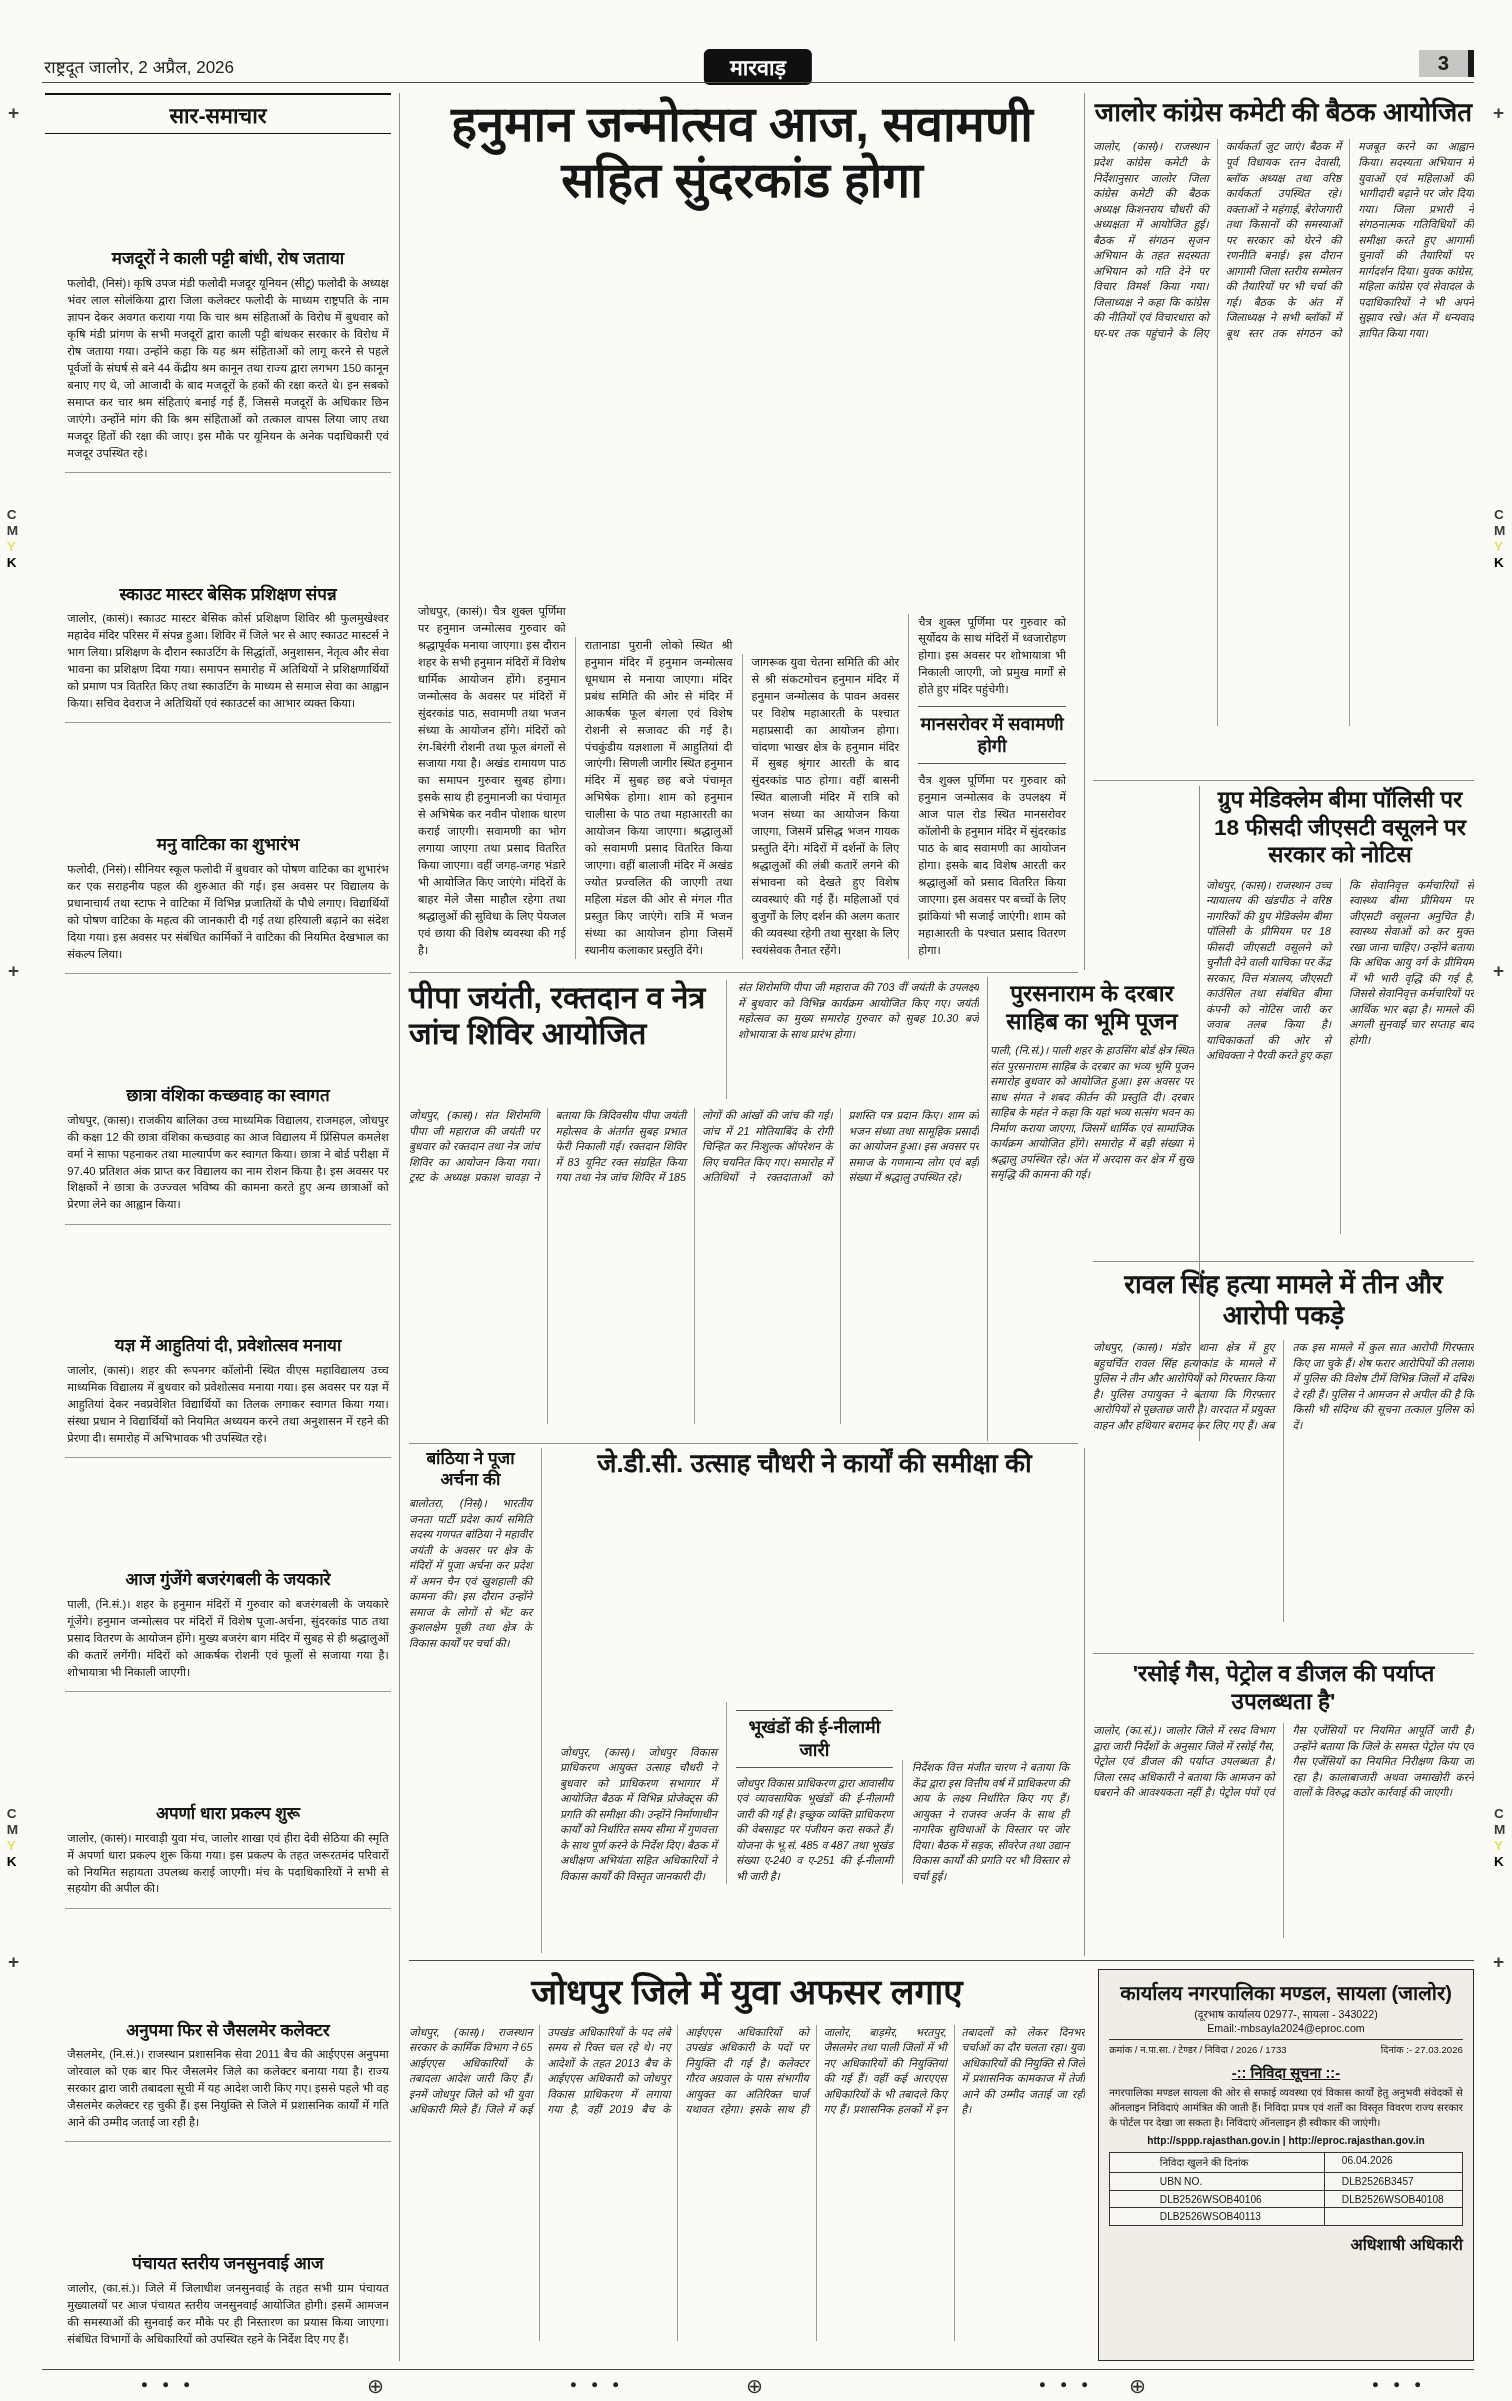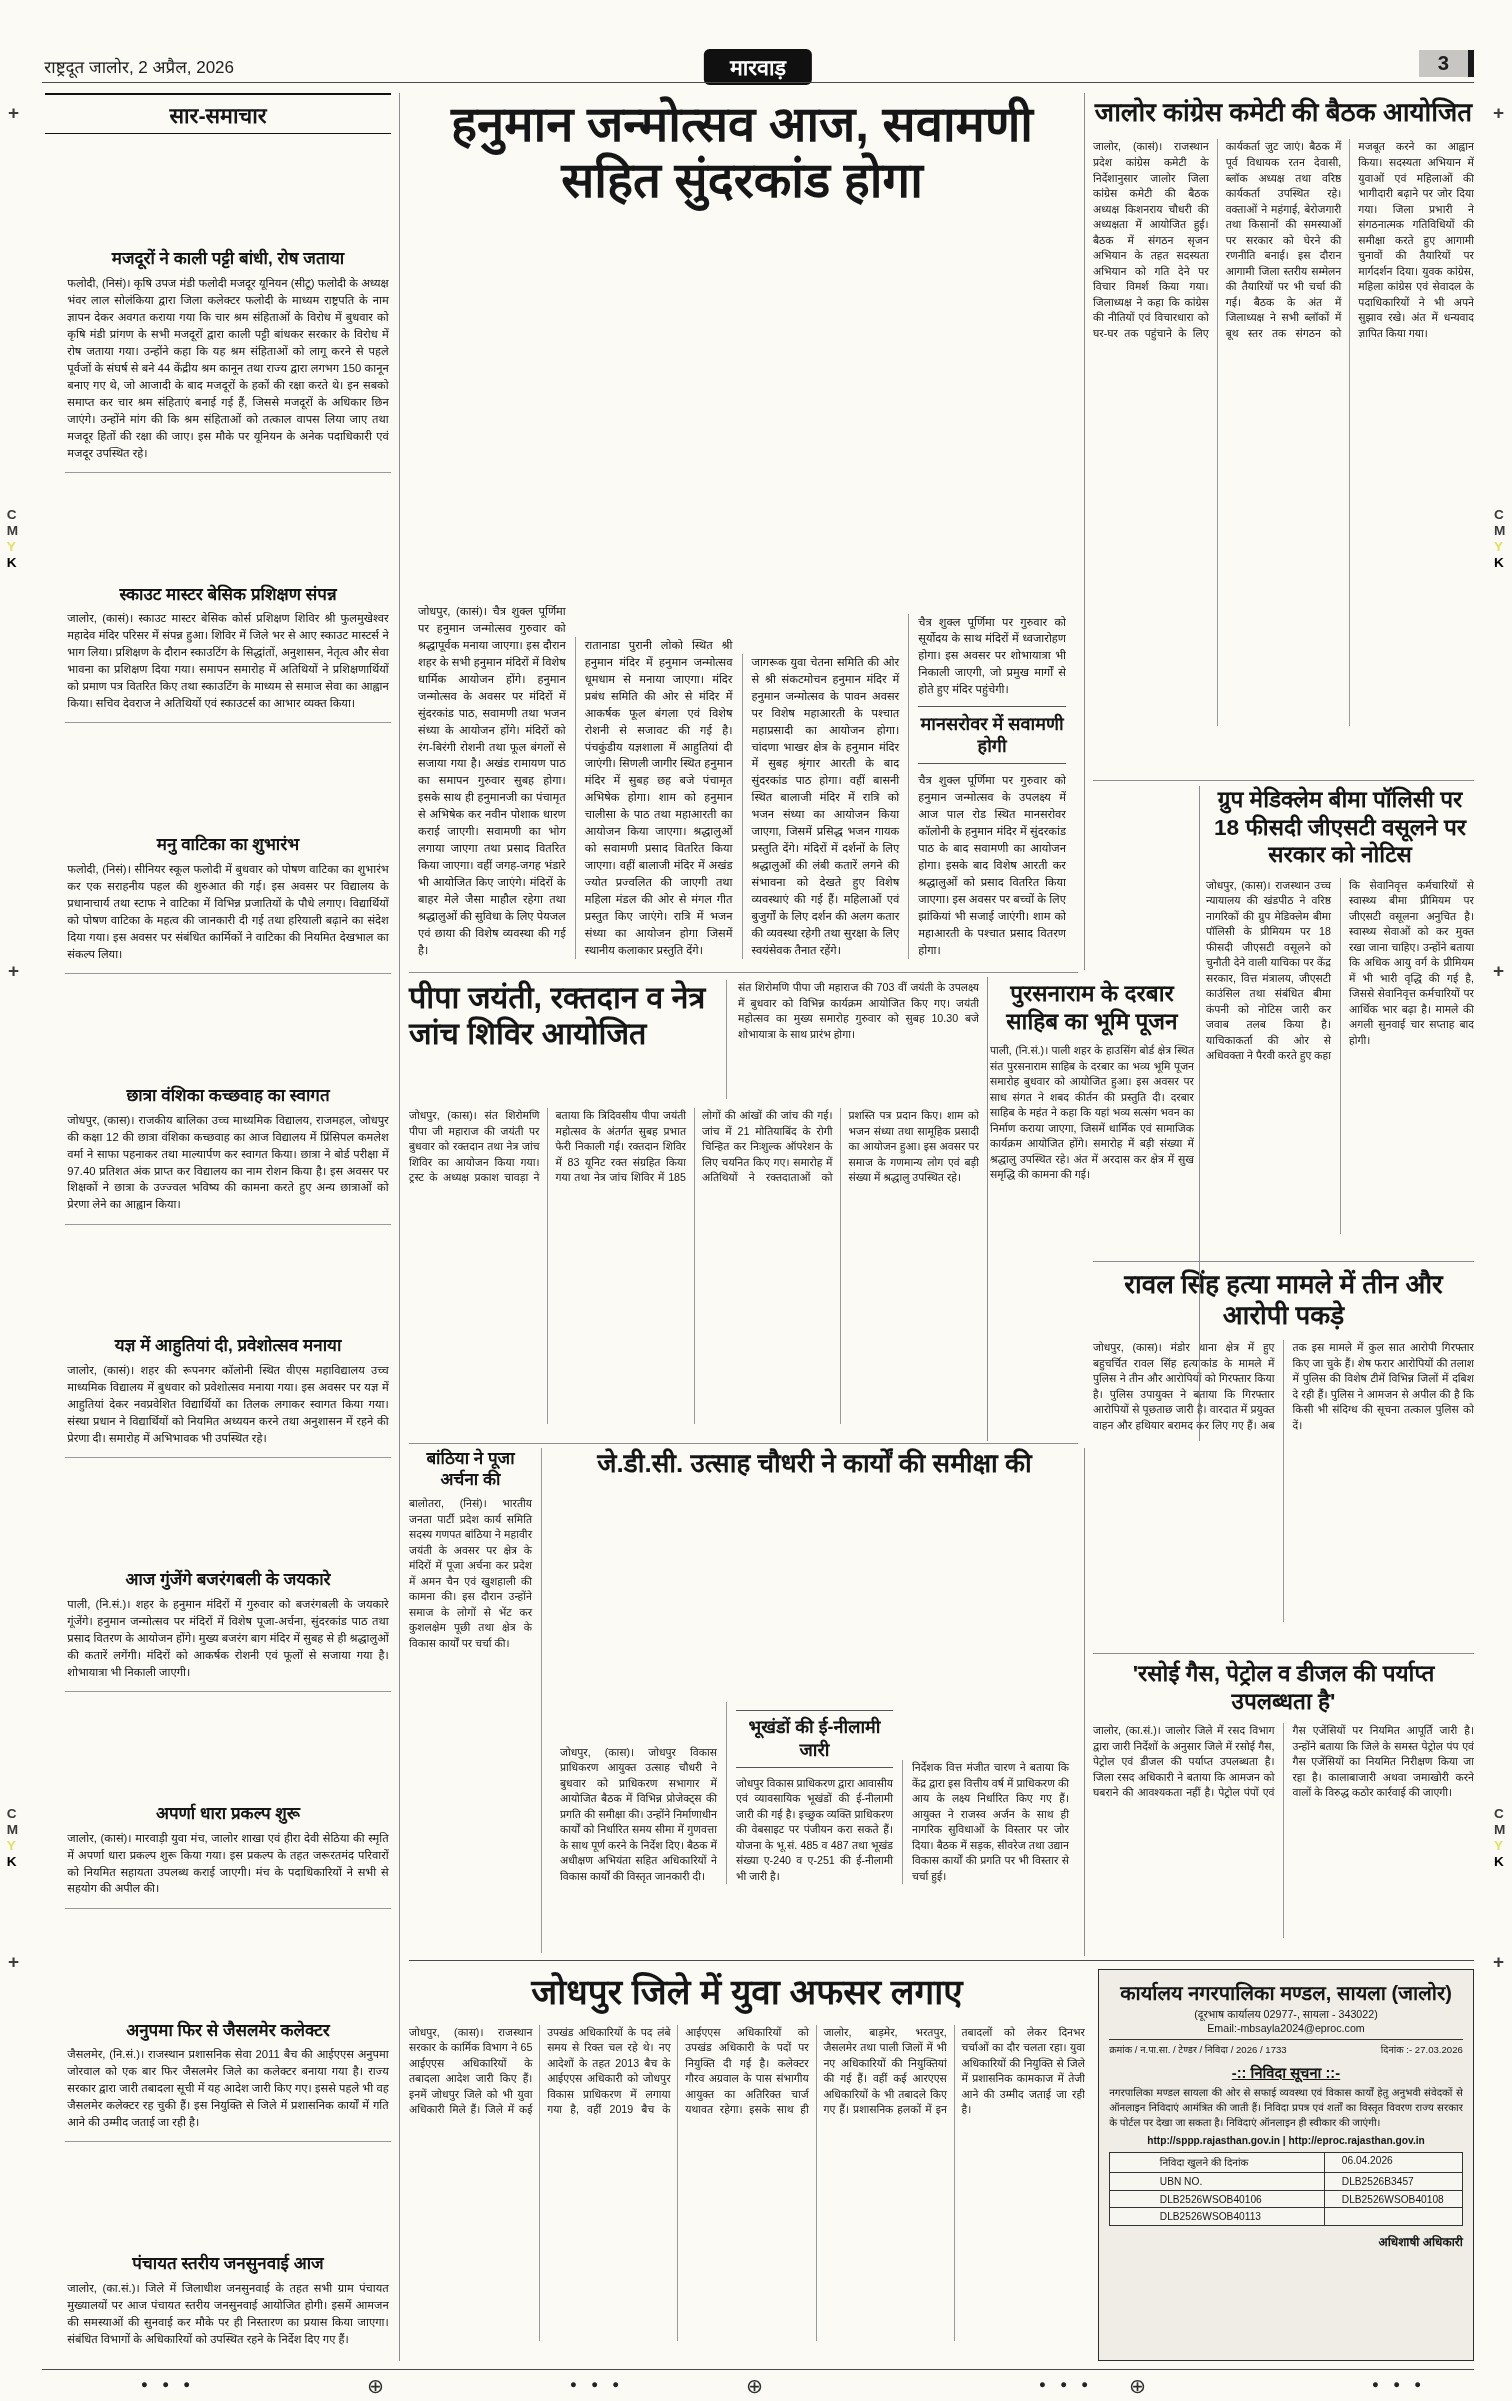--- a/index.html
+++ b/index.html
@@ -22,21 +22,21 @@
   .edition{position:absolute;left:2.3px;top:5.6px;font-size:17px;color:#222;}
   .regionbox{position:absolute;left:50%;transform:translateX(-50%);top:0;
              background:#101010;color:#fff;font-size:21.5px;font-weight:bold;
              padding:3.4px 26px;border-radius:5.6px;}
   .pagenobox{position:absolute;right:0;top:1.1px;width:49px;height:27px;background:#c7c6c2;
              color:#1c1c1c;font-size:20.3px;font-weight:bold;text-align:center;line-height:27px;
              border-right:6.8px solid #1a1a1a;}
 
   
   .body-txt{font-size:11.3px;line-height:1.5;text-align:justify;margin:0;}
-  .body-sm{font-size:10.7px;line-height:1.45;text-align:justify;margin:0;}
+  .body-sm{font-size:10.7px;line-height:1.45;text-align:justify;margin:0;font-style:italic;}
   .hl-main{font-size:49px;line-height:1.14;font-weight:900;text-align:center;margin:0;}
   .hl-xl{font-size:35px;line-height:1.15;font-weight:900;text-align:center;margin:0;}
   .hl-lg{font-size:30.5px;line-height:1.18;font-weight:900;text-align:left;margin:0;}
   .hl-md{font-size:26px;line-height:1.2;font-weight:900;text-align:center;margin:0;}
   .hl-sm{font-size:22.6px;line-height:1.22;font-weight:900;text-align:center;margin:0;}
   .hl-xs{font-size:17px;line-height:1.25;font-weight:bold;text-align:center;margin:0 0 5.6px 0;}
   .subhead{font-size:18px;line-height:1.25;font-weight:bold;text-align:center;
            margin:8px 0;padding:5.6px 0;border-top:0.6px solid #555;border-bottom:0.6px solid #555;}
 
   
@@ -74,21 +74,21 @@
   .ad-refrow{display:flex;justify-content:space-between;font-size:9.6px;margin-top:4.5px;
              border-top:0.6px solid #333;padding-top:3.4px;}
   .ad-title{font-size:14.7px;font-weight:900;text-align:center;margin:5.6px 0 4.5px 0;text-decoration:underline;}
   .ad-body{font-size:10.2px;line-height:1.45;text-align:justify;margin:0;}
   .ad-links{font-size:10.2px;text-align:center;margin:4.5px 0;font-weight:bold;}
   .tbl{border:1.1px solid #333;margin-top:5.6px;font-size:10.2px;background:#f7f6f0;}
   .tbl-row{display:flex;}
   .tbl-row + .tbl-row{border-top:0.6px solid #333;}
   .tbl-cell{flex:1;padding:2.8px 5.6px;margin-left:44px;}
   .tbl-cell + .tbl-cell{border-left:0.6px solid #333;padding-left:17px;}
-  .ad-sign{font-size:12px;font-weight:bold;text-align:right;margin-top:6.8px;}
+  .ad-sign{font-size:16px;font-weight:bold;text-align:right;margin-top:6.8px;}
 </style>
 </head>
 <body>
 
 <div class="page">
 
   <div class="masthead">
     <span class="edition">राष्ट्रदूत जालोर, 2 अप्रैल, 2026</span>
     <span class="regionbox">मारवाड़</span>
     <span class="pagenobox">3</span>

